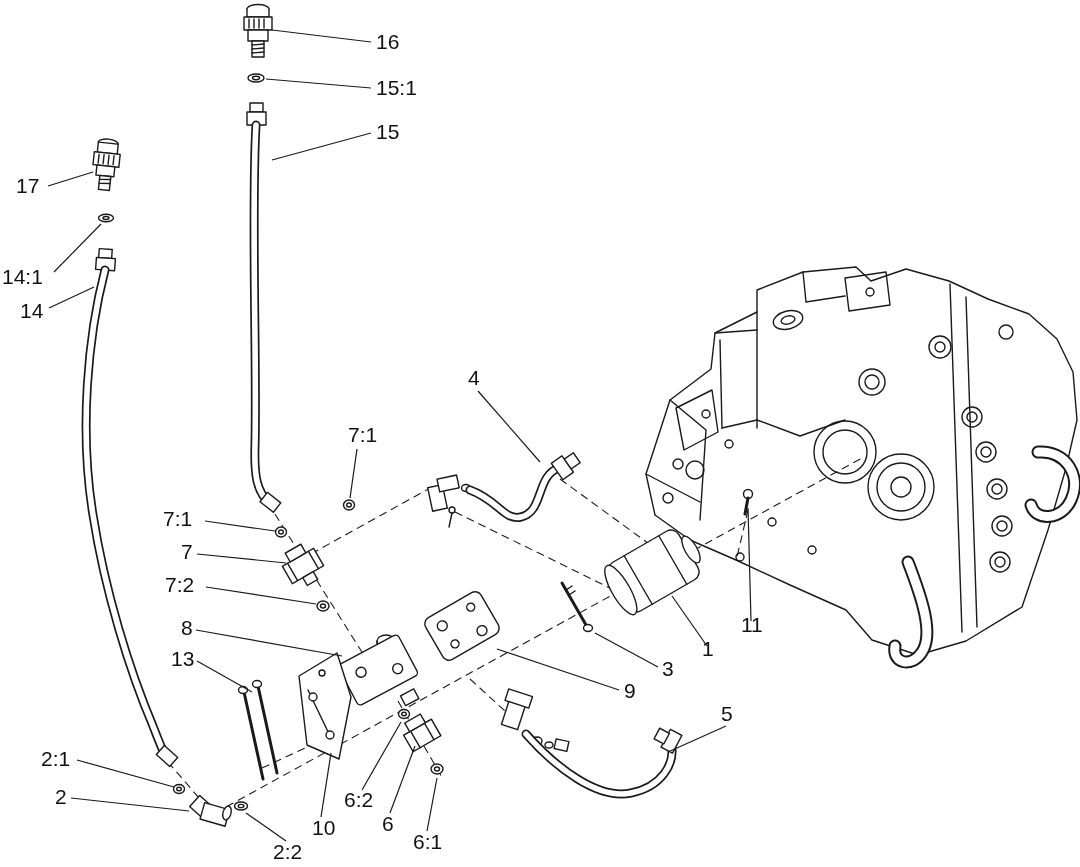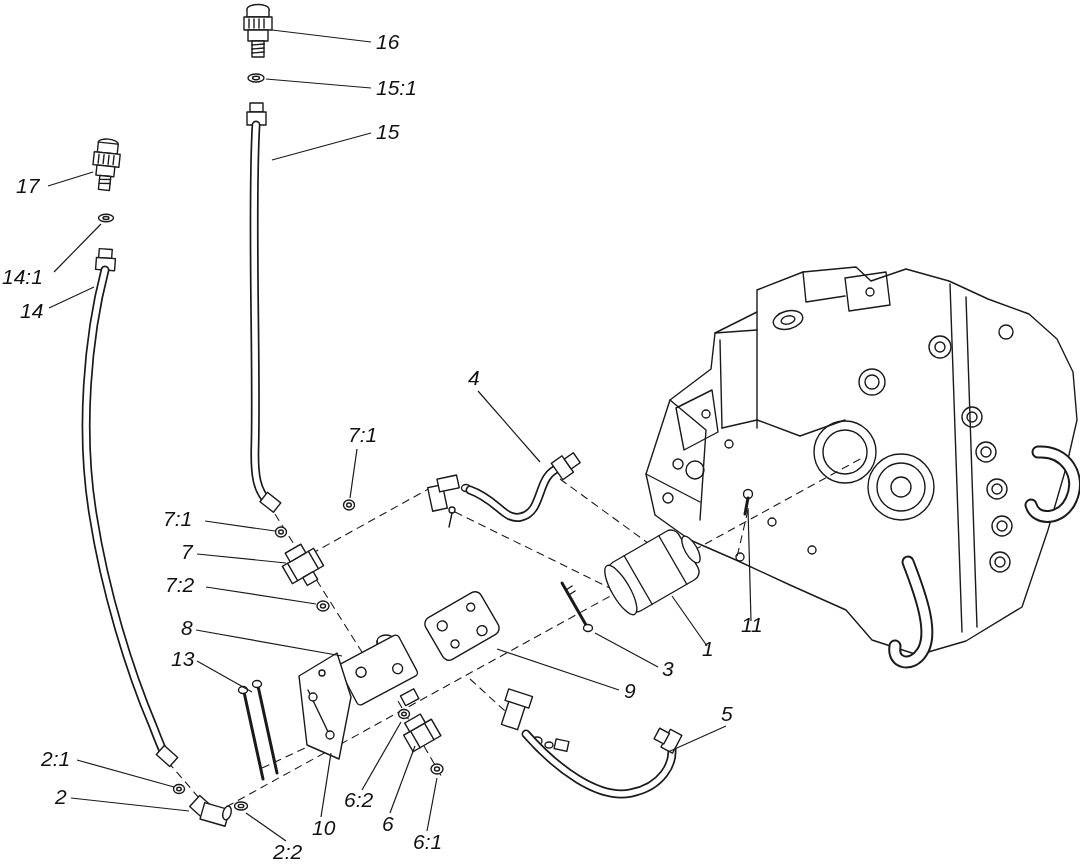--- a/index.html
+++ b/index.html
@@ -13,21 +13,21 @@
   .hose-i{fill:none;stroke:#ffffff;stroke-width:5.6;stroke-linecap:round;}
   .tube-o{fill:none;stroke:var(--ink,#1a1a1a);stroke-width:13;stroke-linecap:round;}
   .tube-i{fill:none;stroke:#ffffff;stroke-width:9;stroke-linecap:round;}
   .bolt{stroke:var(--ink,#1a1a1a);stroke-width:3;stroke-linecap:round;fill:none;}
   .leader{stroke:var(--ink,#1a1a1a);stroke-width:1.2;}
   .callout{font-family:"Liberation Sans",sans-serif;font-size:21px;fill:#111111;}
 </style>
 </head>
 <body>
 
-<div class="stage" style="background: rgb(255, 255, 255); font-style: italic;">
+<div class="stage" style="background: rgb(255, 255, 255);">
 <svg viewBox="0 0 1080 867" width="1080" height="867">
 
   <g>
     <path class="fw" d="M646,474 L670,400 L711,369 L715,333 L757,312 L757,290 L803,272 L856,267 L871,281 L906,269 L949,281 L988,299 L1029,314 L1057,339 L1073,372 L1077,420 L1066,468 L1048,530 L1022,607 L966,641 L918,655 L872,640 L846,610 L790,585 L736,560 L690,540 L655,515 Z"></path>
     <line class="ln" x1="950" y1="284" x2="962" y2="632"></line>
     <line class="ln" x1="966" y1="297" x2="977" y2="627"></line>
     <circle class="ln" cx="845" cy="452" r="31"></circle>
         <circle class="ln" cx="845" cy="452" r="22"></circle>
     <circle class="ln" cx="901" cy="487" r="33"></circle>
         <circle class="ln" cx="901" cy="487" r="24"></circle>

